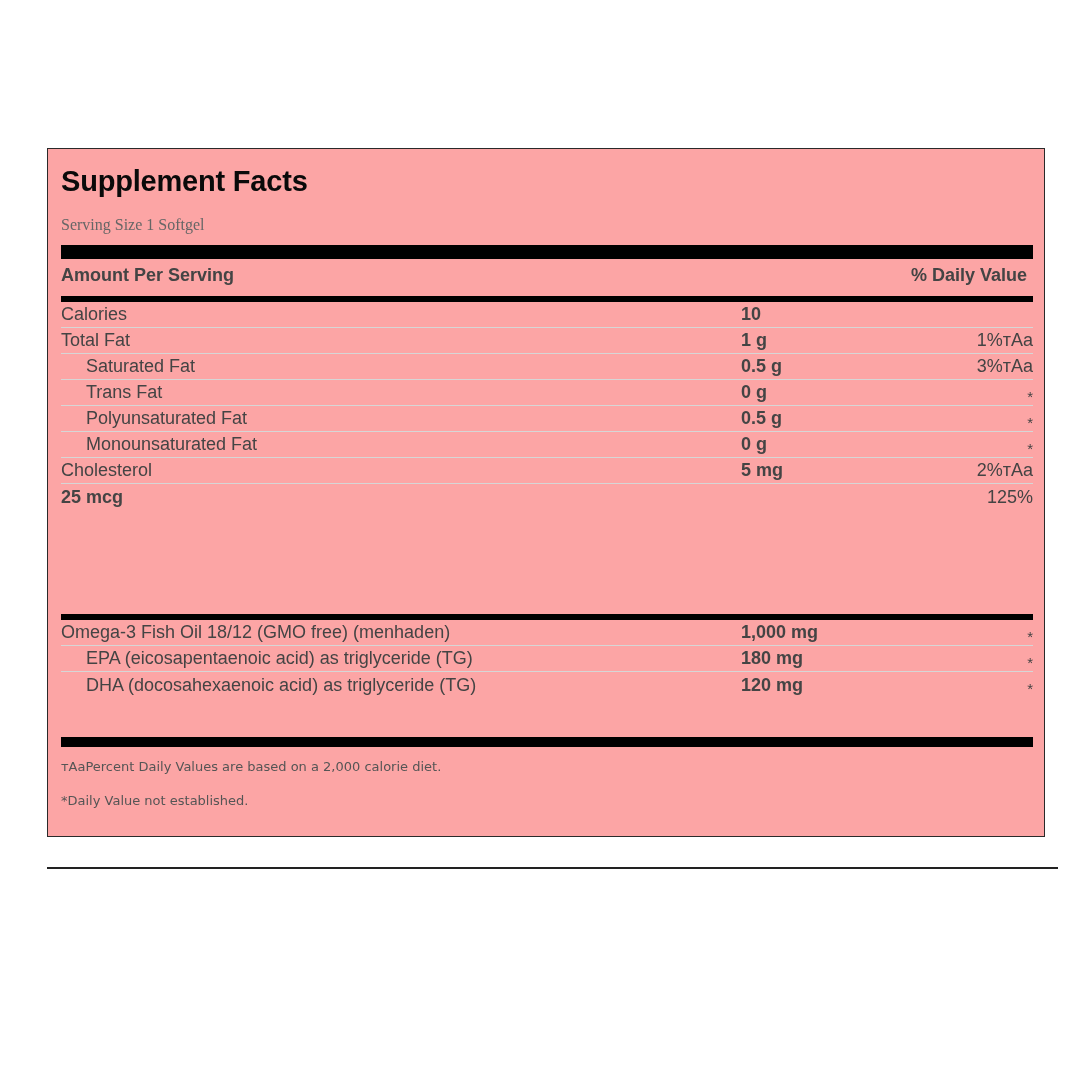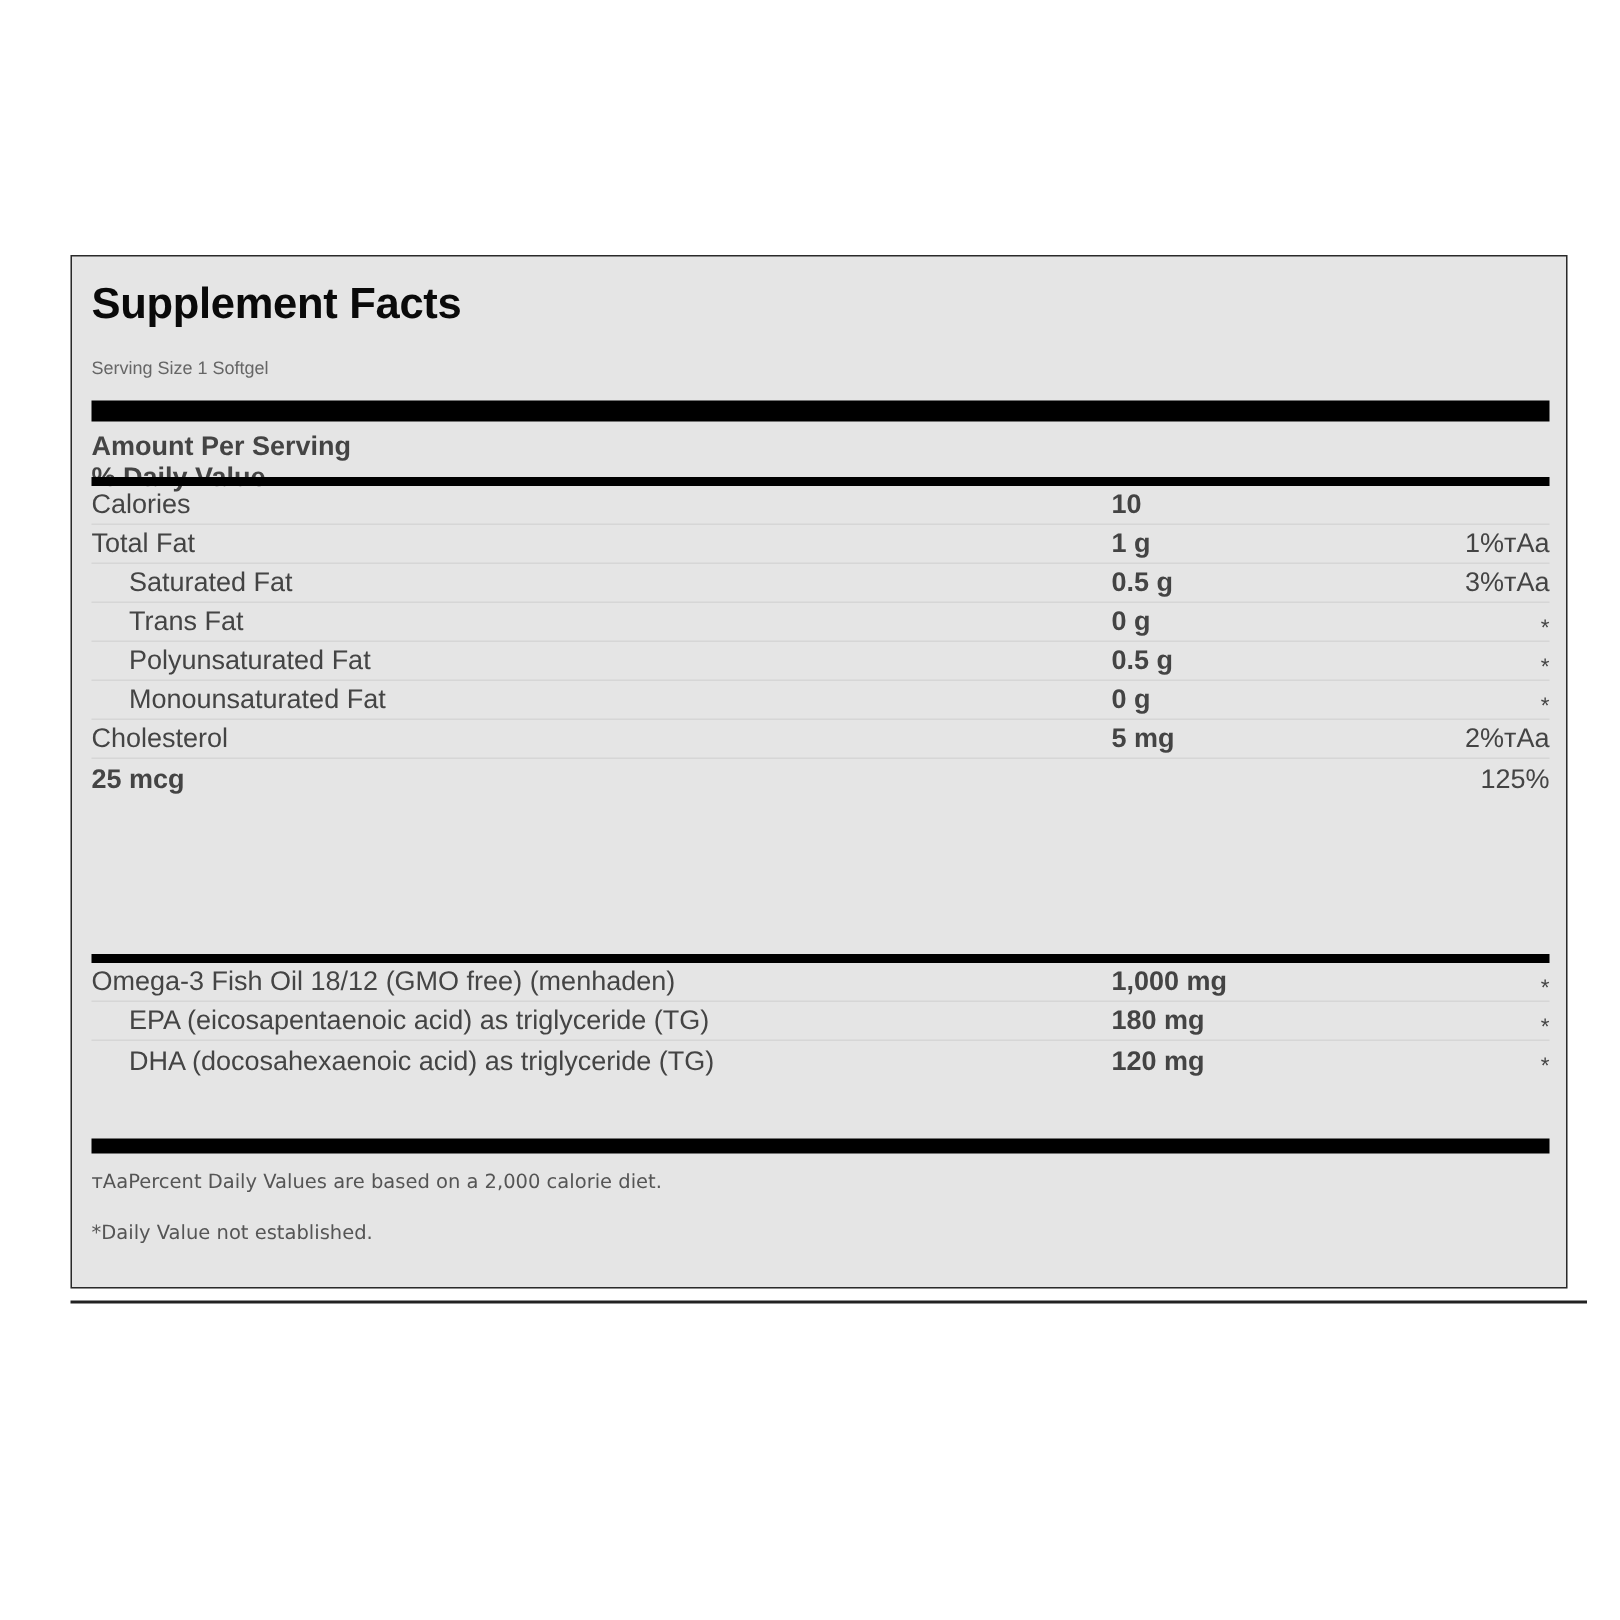--- a/index.html
+++ b/index.html
@@ -1,35 +1,35 @@
 <!DOCTYPE html>
 <html><head>
   <meta charset="utf-8">
   <style>
     html, body { margin: 0; padding: 0; background: #ffffff; }
     body { width: 1080px; height: 1080px; position: relative; overflow: hidden; }
     .panel {
-      position: absolute; left: 47px; top: 170px; width: 998px; height: 689px;
-      border: 1.5px solid #2a2a2a; box-sizing: border-box; background: #e5e5e5;
+      position: absolute; left: 47px; top: 148px; width: 998px; height: 689px;
+      border: 1.5px solid #2a2a2a; box-sizing: border-box; background: #fca5a5;
     }
     .outer-rule { position: absolute; left: 47px; top: 867px; width: 1011px; height: 1.5px; background: #222; }
     .inner { position: absolute; left: 13px; top: 0; width: 972px; }
     .title {
       font-family: "Liberation Sans", sans-serif; font-weight: bold; font-size: 29px;
       color: #0a0a0a; position: absolute; top: 16px; left: 0; letter-spacing: -0.2px;
     }
     .serving {
-      font-family: Liberation Sans, sans-serif; font-size: 12px; color: #666;
+      font-family: Liberation Serif, serif; font-size: 16px; color: #666;
       position: absolute; top: 67px; left: 0;
     }
     .bar { position: absolute; left: 0; width: 972px; background: #000; }
     .hdr {
       position: absolute; top: 116px; left: 0; width: 972px;
       font-family: "Liberation Sans", sans-serif; font-weight: bold; font-size: 18px; color: #444;
-      display: flex; justify-content: space-between; flex-direction: column;
+      display: flex; justify-content: space-between;
     }
     .hdr .dv { padding-right: 6px; }
     .rows { position: absolute; left: 0; width: 972px; }
     .row {
       height: 26px; display: flex; align-items: center; position: relative;
       font-family: "Liberation Sans", sans-serif; font-size: 18px; color: #444;
       border-bottom: 1.5px solid #d6d6d6; box-sizing: border-box;
     }
     .row.last { border-bottom: none; }
     .row .name { flex: 0 0 680px; }

